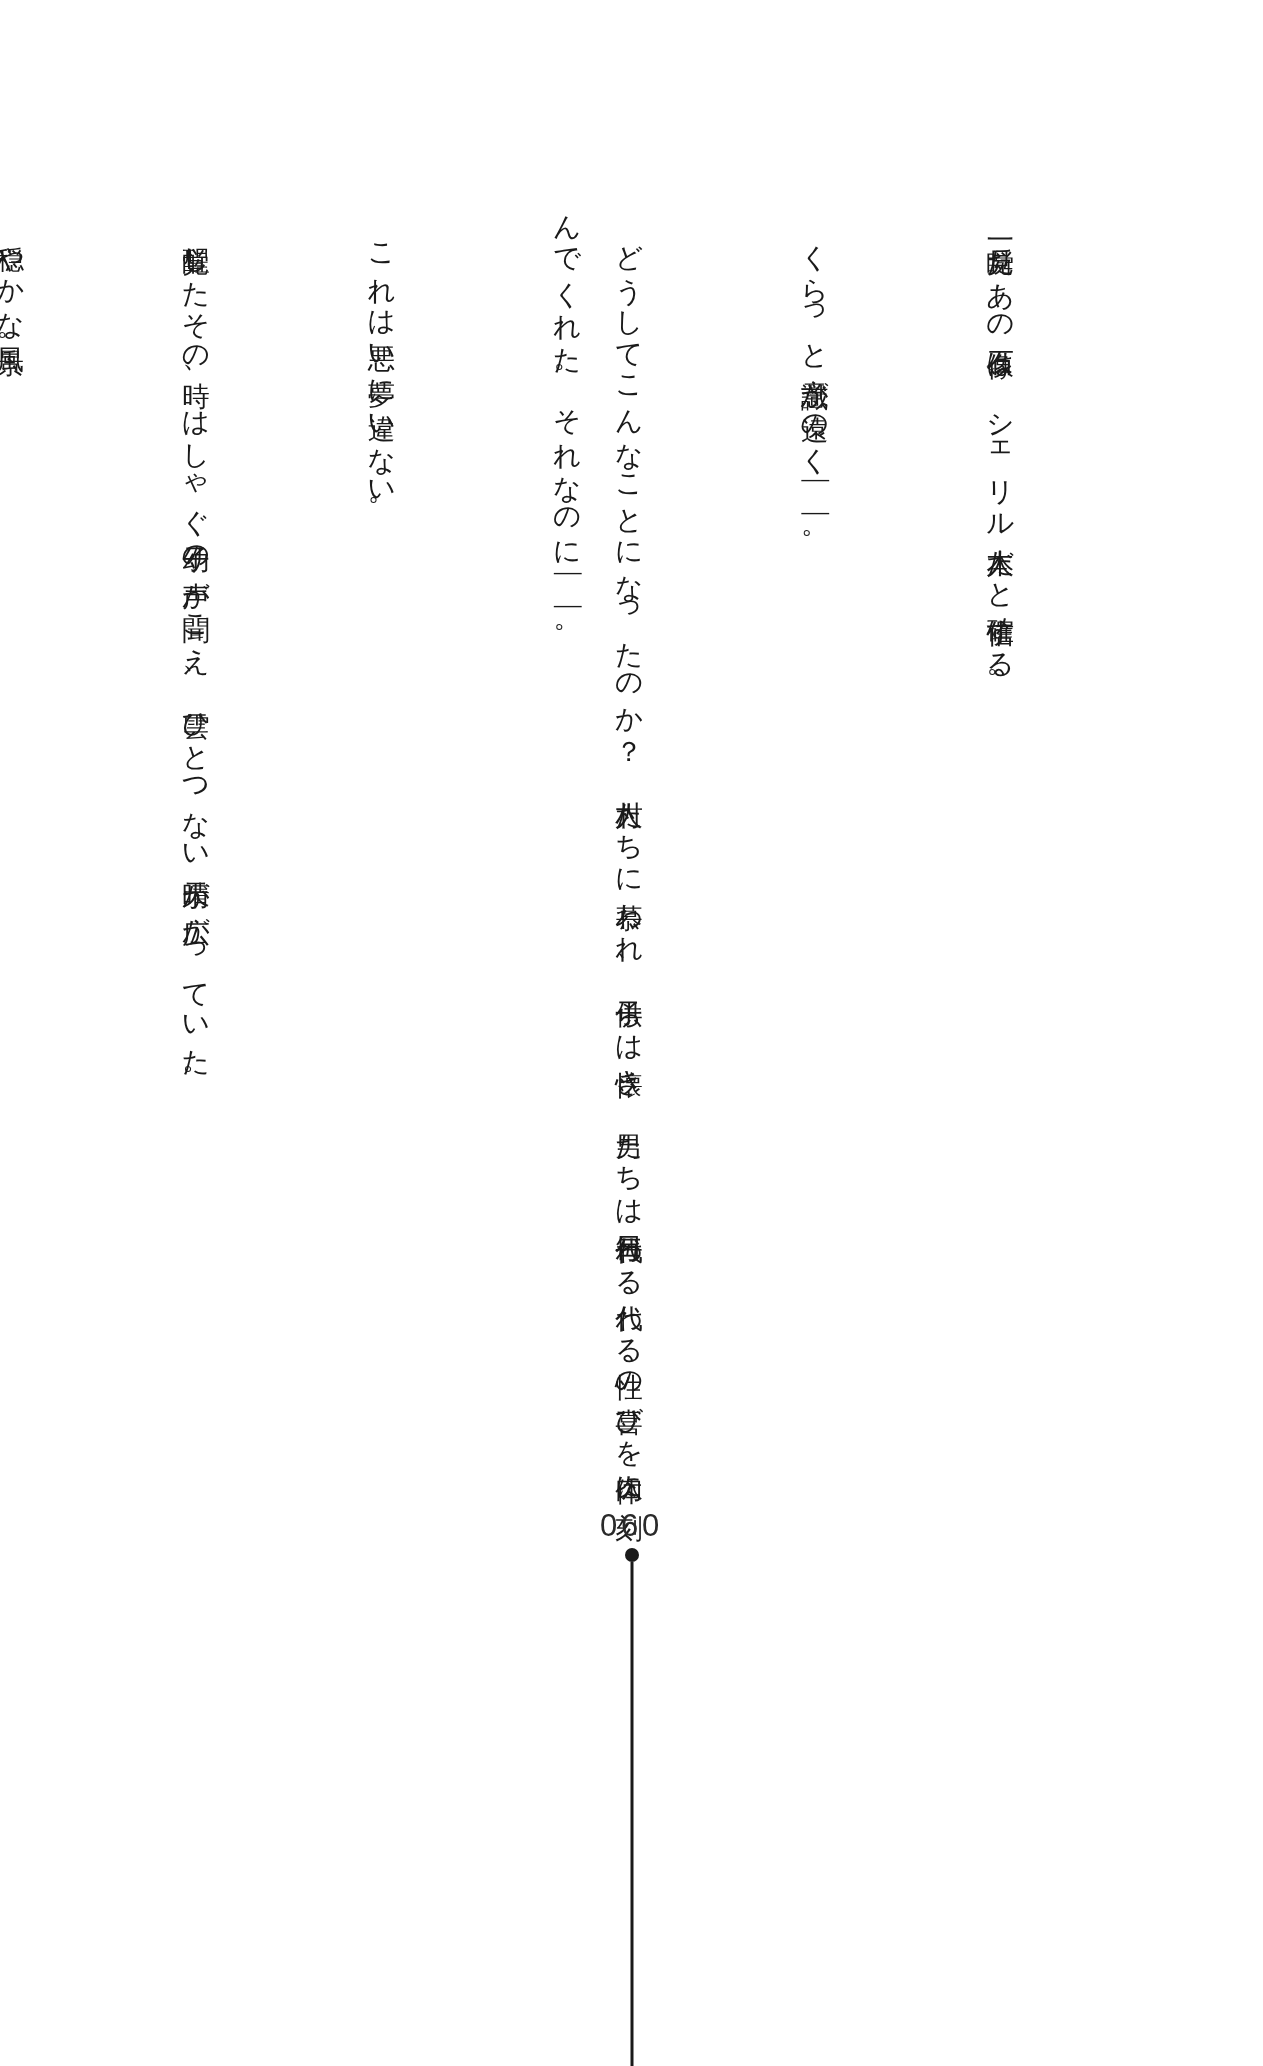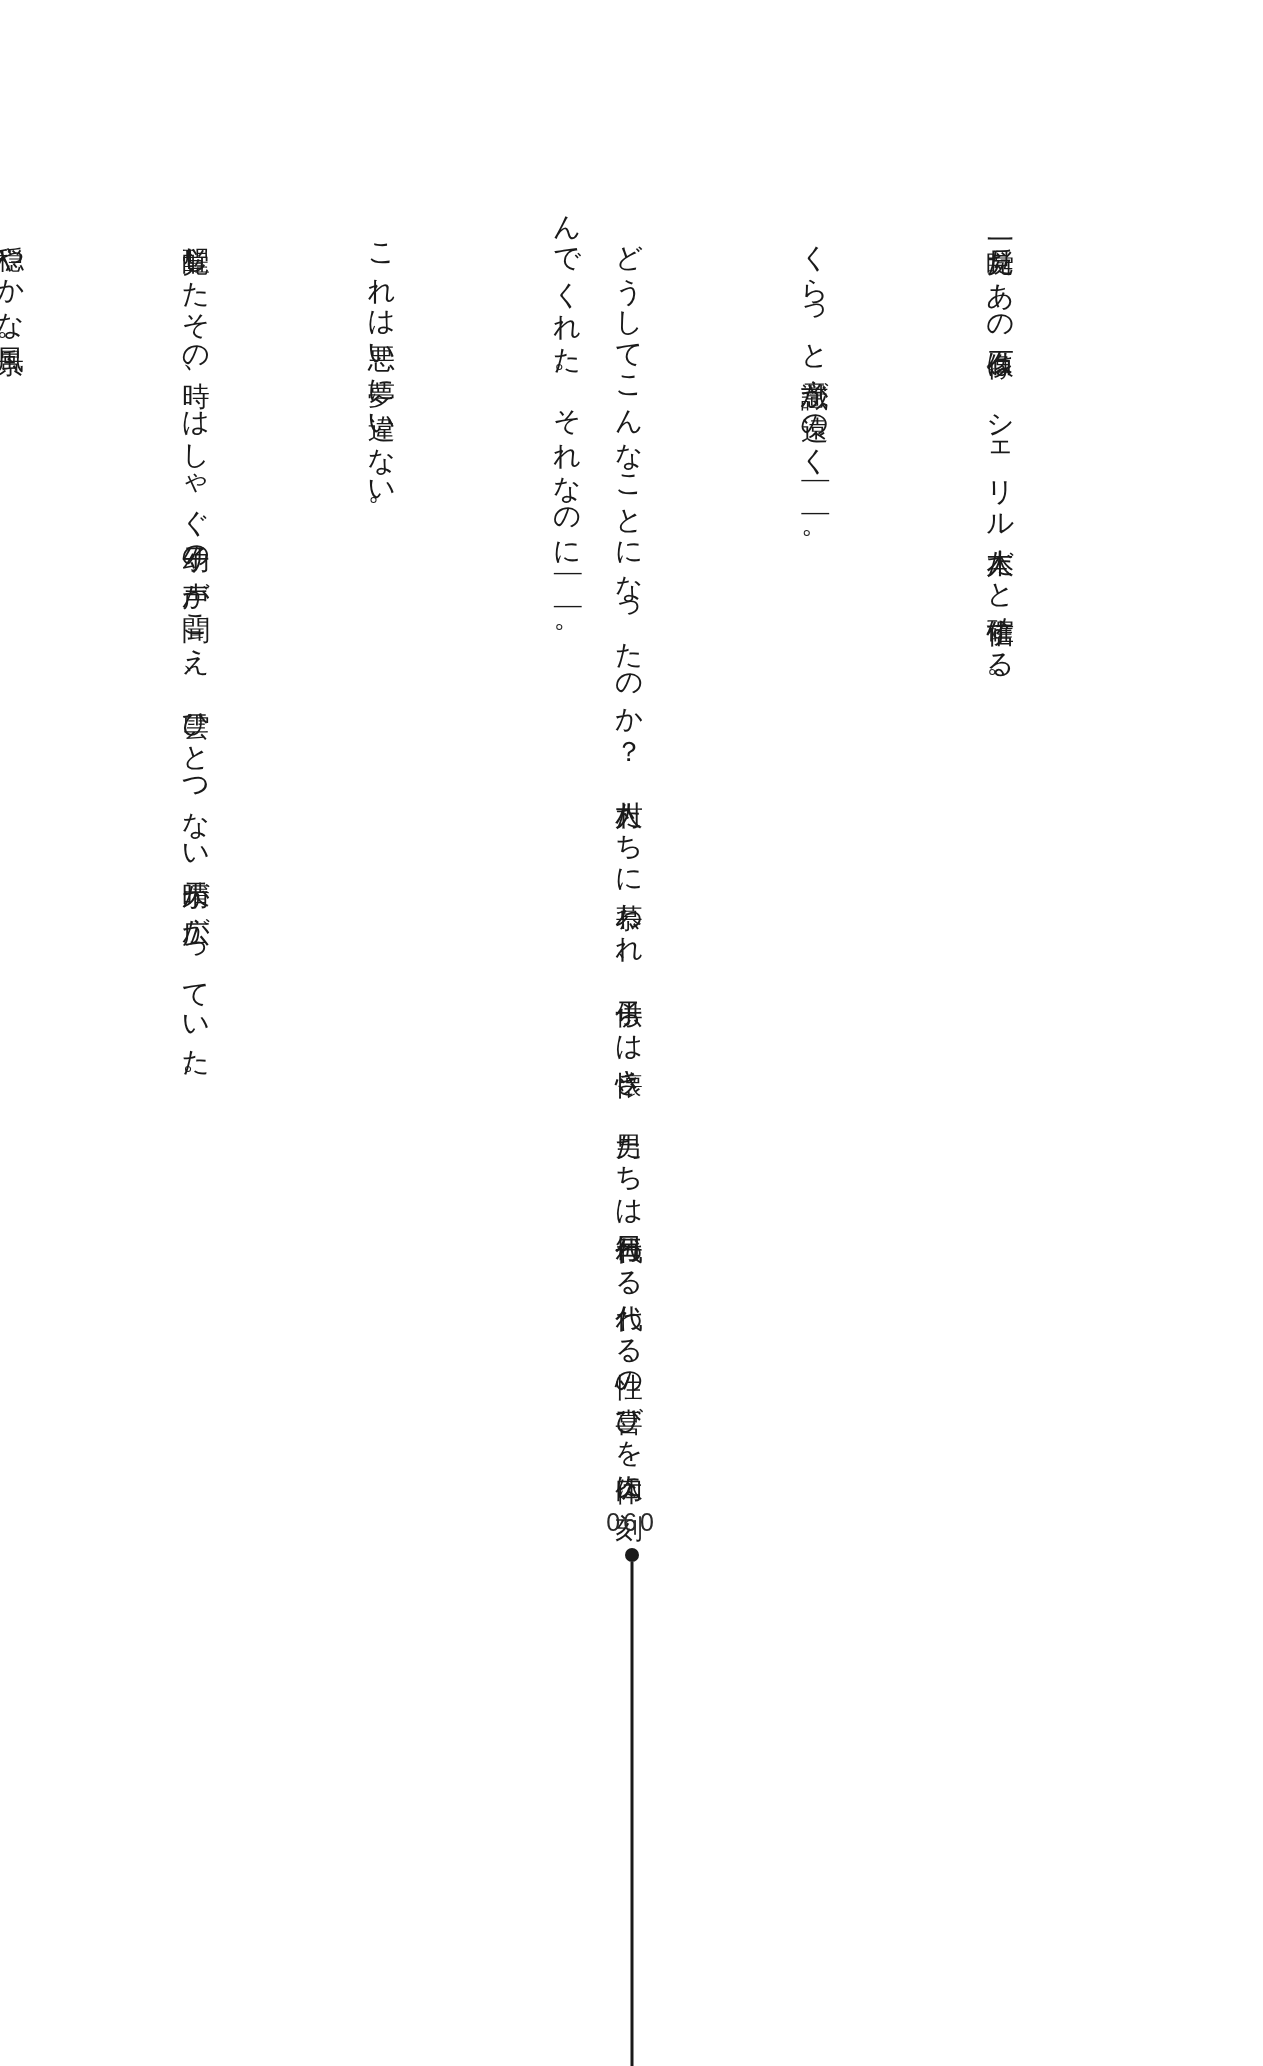--- a/index.html
+++ b/index.html
@@ -47,21 +47,21 @@
     padding: 0;
   }
 
   
   .page-number {
     position: absolute;
     left: 0;
     right: 0;
     top: 1508px;
     text-align: center;
-    font-size: 25px;
+    font-size: 31px;
     letter-spacing: 0.12em;
     color: #2a2a2a;
     font-family: "Liberation Sans", sans-serif;
   }
 
   .footer-mark {
     position: absolute;
     left: 50%;
     top: 1548px;
     transform: translateX(-50%);

